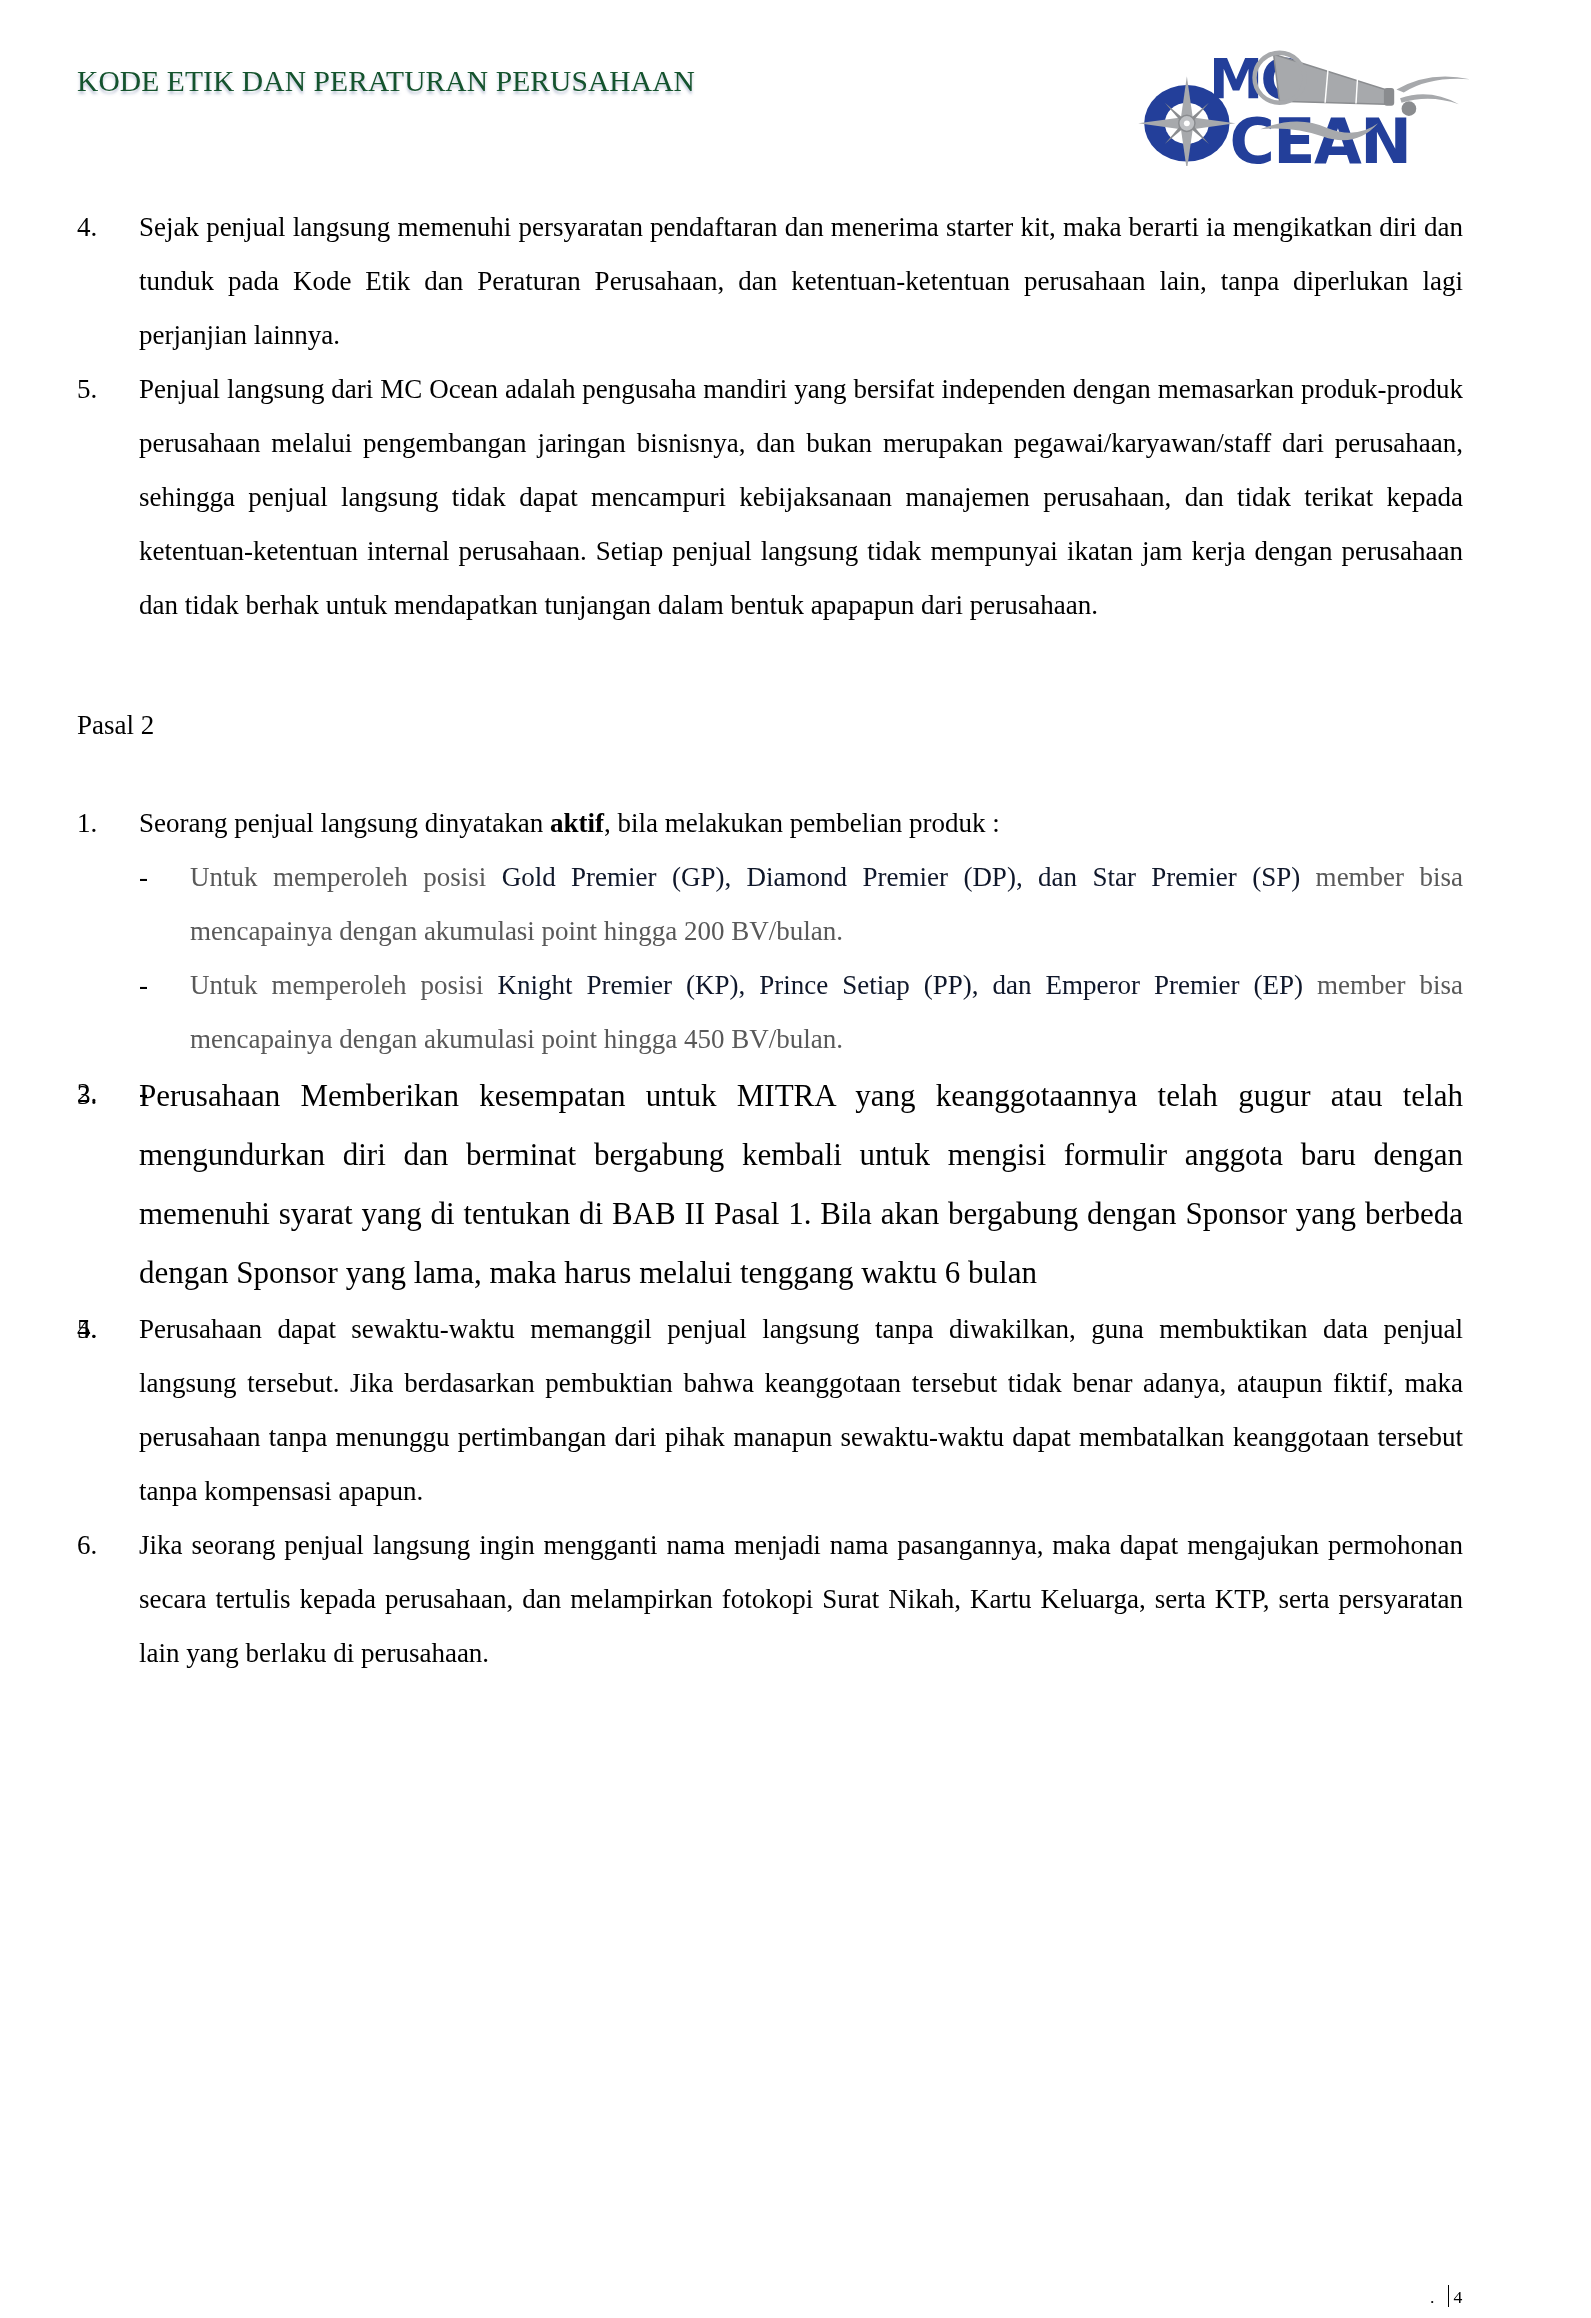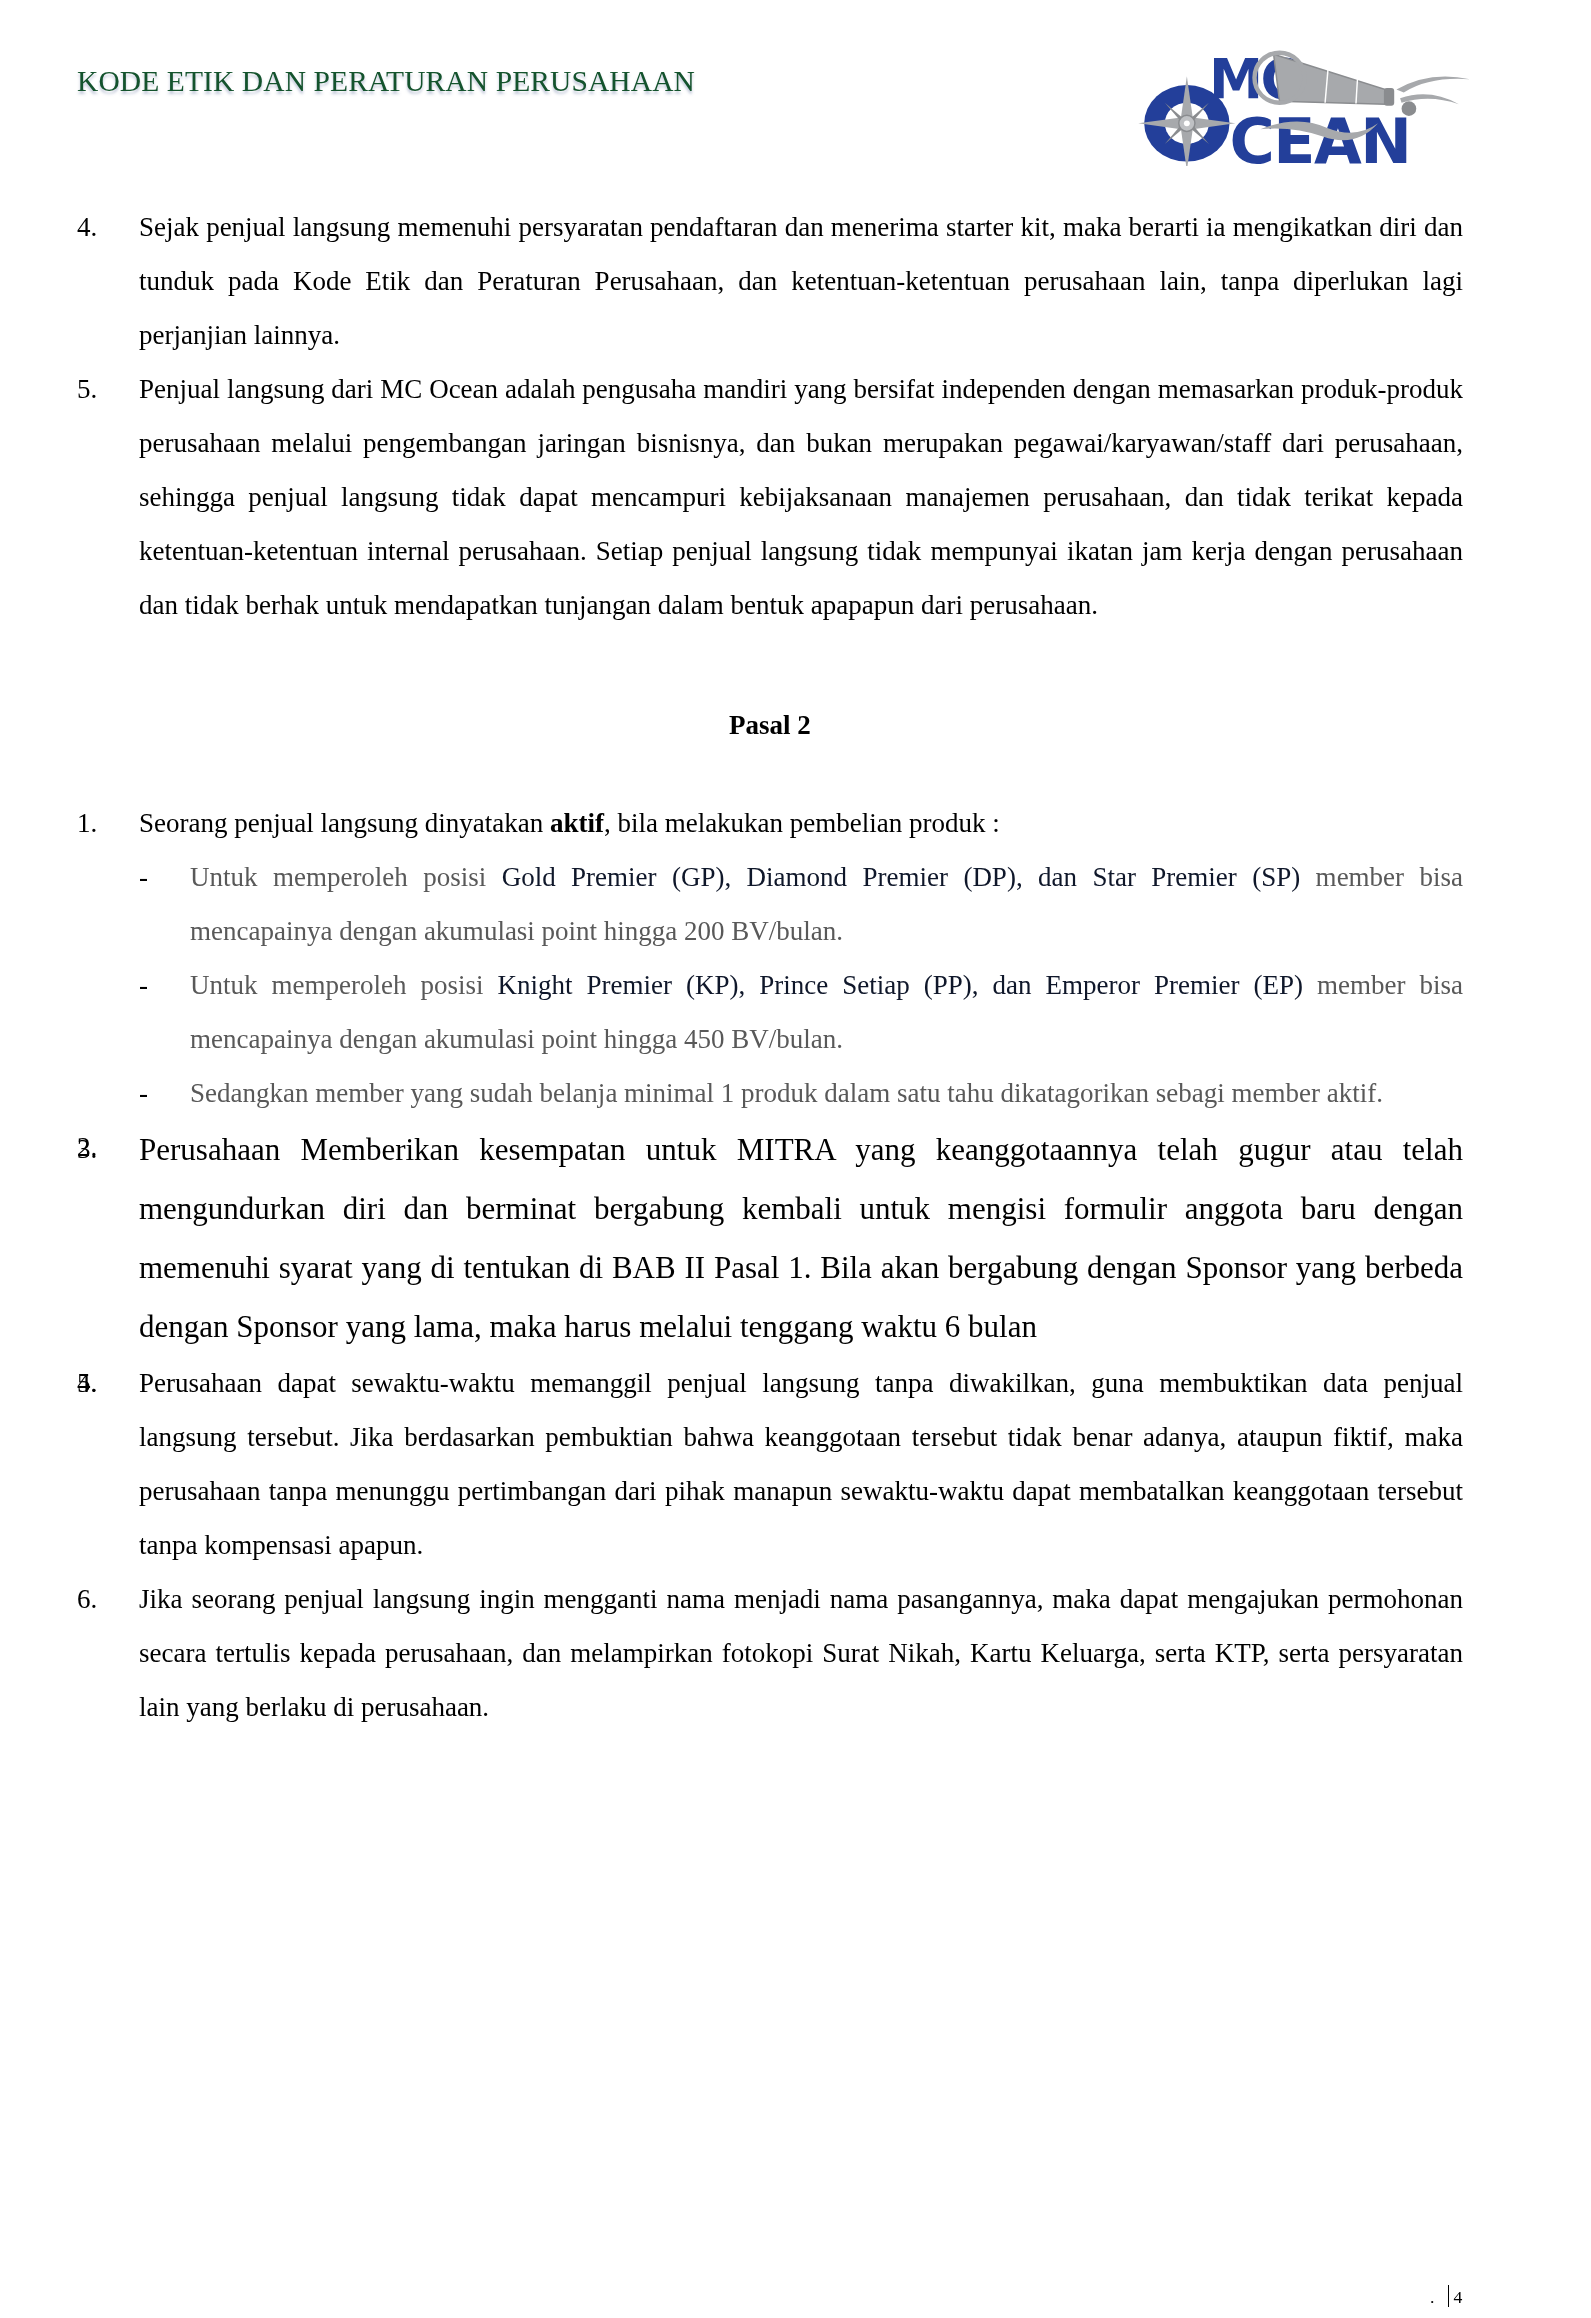--- a/index.html
+++ b/index.html
@@ -10,21 +10,21 @@
   .logo { position: absolute; left: 1135px; top: 41px; width: 339px; height: 125px; }
   .content { position: absolute; left: 77px; top: 200px; width: 1386px; }
   .ol-item { position: relative; padding-left: 62px; font-size: 27px; line-height: 54px;
              text-align: justify; text-align-last: left; }
   .ol-item .num { position: absolute; left: 0; top: 0; }
   .big { font-size: 31px; line-height: 59px; }
   .sub-item { position: relative; padding-left: 113px; font-size: 27px; line-height: 54px;
               text-align: justify; color: #595959; }
   .sub-item .dash { position: absolute; left: 62px; top: 0; color: #000; }
   .sub-item .dark { color: #0f172a; }
-  .heading { text-align: center; font-weight: bold; font-size: 27px; line-height: 54px; }
+  .heading { text-align: left; font-weight: normal; font-size: 27px; line-height: 54px; }
   .spacer-sm { height: 66px; }
   .spacer-xs { height: 44px; }
   .footer { position: absolute; left: 1430px; top: 2285px; font-size: 17.7px; color: #000; }
   .footer .sep { display: inline-block; width: 1.5px; height: 22px; background: #000; vertical-align: -4.4px; margin: 0 4.4px 0 13.3px; }
 </style>
 </head>
 <body>
 
 <div>
   <div class="header-title">KODE ETIK DAN PERATURAN PERUSAHAAN</div>
@@ -90,21 +90,20 @@
   <div class="sub-item">
     <span class="dash">-</span>
     <span>Untuk memperoleh posisi </span><span class="dark">Gold Premier (GP), Diamond Premier (DP), dan Star Premier (SP)</span><span>  member bisa mencapainya dengan akumulasi point hingga 200 BV/bulan.</span>
   </div>
   <div class="sub-item">
     <span class="dash">-</span>
     <span>Untuk memperoleh posisi </span><span class="dark">Knight Premier (KP), Prince Setiap (PP), dan Emperor Premier (EP)</span><span> member bisa mencapainya dengan akumulasi point hingga 450 BV/bulan.</span>
   </div>
   <div class="sub-item">
     <span class="dash">-</span>
-    <span>Sedangkan member yang sudah belanja minimal 1 produk dalam satu tahu dikatagorikan sebagi member aktif.</span>
   </div>
 
   <div class="ol-item">
     <span class="num">2.</span>
   </div>
   <div class="ol-item big">
     <span class="num" style="font-size:27px;">3.</span>
     <span>Perusahaan Memberikan kesempatan untuk MITRA yang keanggotaannya telah gugur atau telah mengundurkan diri dan berminat bergabung kembali untuk mengisi formulir anggota baru dengan memenuhi syarat yang di tentukan di BAB II Pasal 1. Bila akan bergabung dengan Sponsor yang berbeda dengan Sponsor yang lama, maka harus melalui tenggang waktu 6 bulan</span>
   </div>
   <div class="ol-item">

